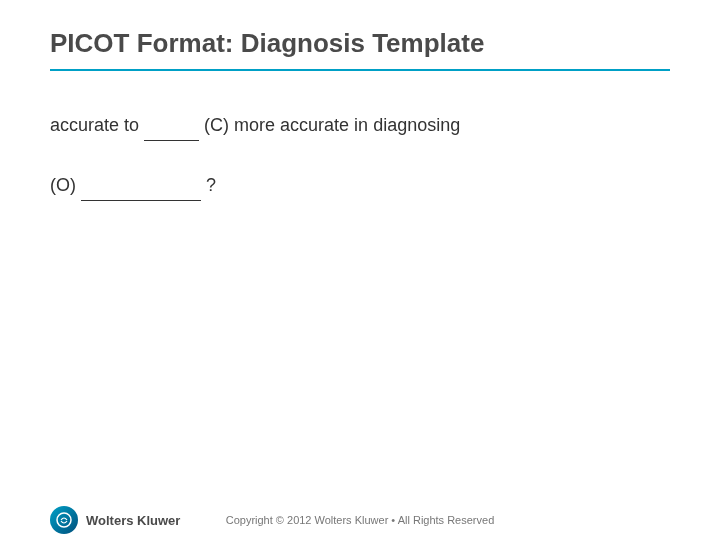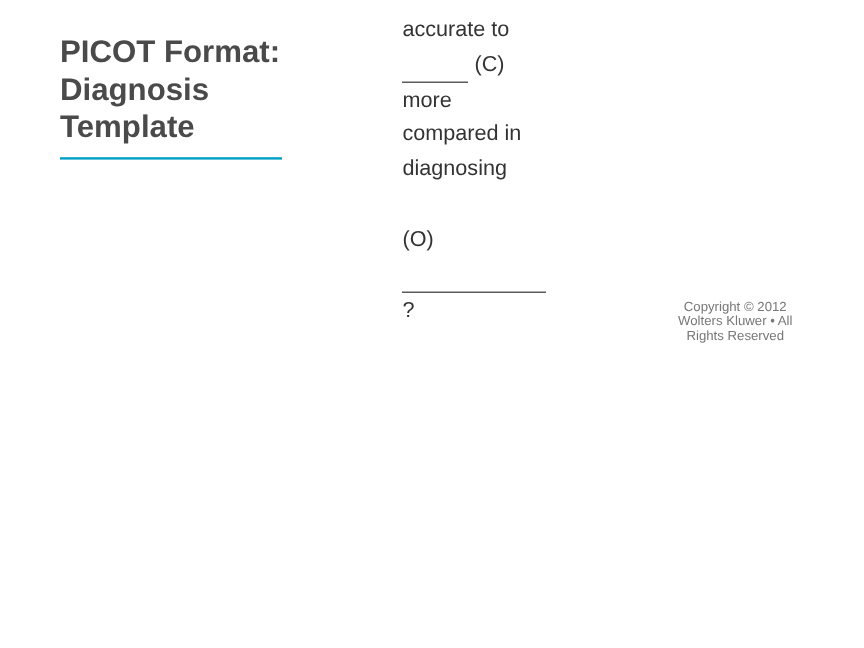--- a/index.html
+++ b/index.html
@@ -16,21 +16,21 @@
       position: relative;
       overflow: hidden;
     }
 
     .page-container {
       width: 720px;
       height: 540px;
       background: #ffffff;
       position: relative;
       display: flex;
-      flex-direction: row;
+      flex-direction: column;
     }
 
     .header-section {
       padding: 28px 50px 0 50px;
     }
 
     .title {
       font-size: 26px;
       font-weight: bold;
       color: #4a4a4a;
@@ -125,26 +125,36 @@
   <div class="header-section">
     <div class="title">PICOT Format: Diagnosis Template</div>
     <div class="title-underline"></div>
   </div>
 
   <div class="content-section">
 
     <div class="line-2">
       <span>accurate to </span>
       <span class="blank" style="width:55px;">&nbsp;</span>
-      <span>(C) more compared in diagnosing</span>
+      <span>(C) more accurate in diagnosing</span>
     </div>
 
     <div class="line-3">
       <span>(O) </span>
       <span class="blank" style="width:120px;">&nbsp;</span>
       <span>?</span>
     </div>
   </div>
 
   <div class="footer">
+    <div class="logo-area">
+      <div class="logo-icon">
+        <svg viewBox="0 0 16 16" xmlns="http://www.w3.org/2000/svg">
+          <circle cx="8" cy="8" r="7" fill="none" stroke="white" stroke-width="1.5"></circle>
+          <path d="M5 8 Q8 4 11 8" stroke="white" stroke-width="1.2" fill="none"></path>
+          <path d="M5 9 Q8 13 11 9" stroke="white" stroke-width="1.2" fill="none"></path>
+        </svg>
+      </div>
+      <span class="logo-text">Wolters Kluwer</span>
+    </div>
     <div class="copyright-text">Copyright © 2012 Wolters Kluwer • All Rights Reserved</div>
   </div>
 </div>
 
 </body></html>

